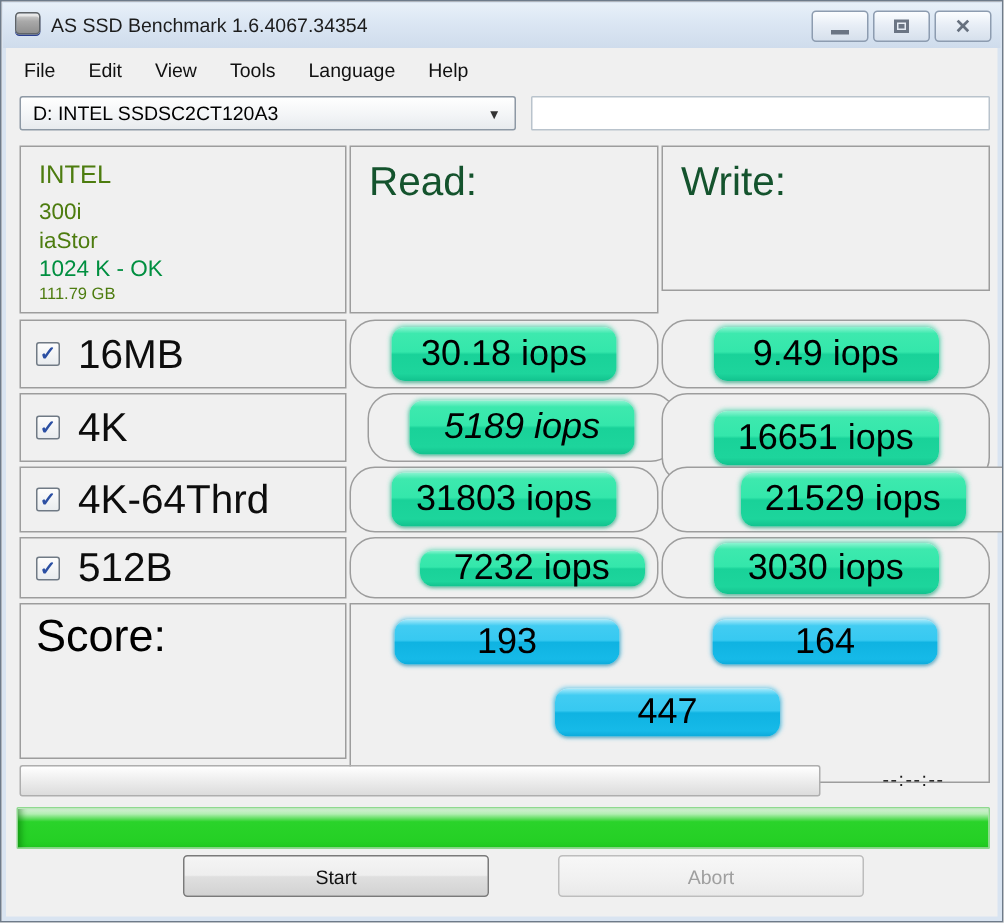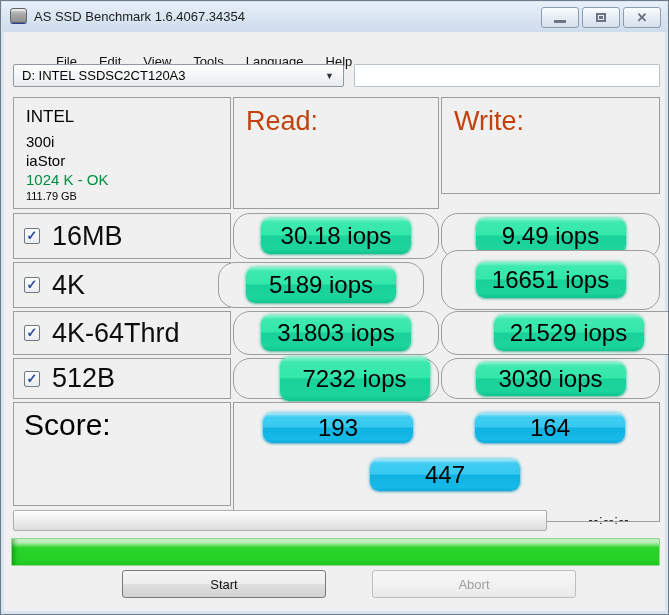--- a/index.html
+++ b/index.html
@@ -33,22 +33,22 @@
     background:linear-gradient(180deg,#fbfdff 0%,#e8eef6 45%,#d6e0ec 100%);
     display:flex; align-items:center; justify-content:center; cursor:default;
   }
   .glyph-min{ width:12px; height:3px; background:#6b7584; margin-top:8px; }
   .glyph-max{ width:10px; height:9px; border:2px solid #6b7584; position:relative; background:transparent; }
   .glyph-max::after{ content:""; position:absolute; left:1px; top:1px; width:4px; height:3px; background:#6b7584; }
   .glyph-close{ font-size:13px; font-weight:bold; color:#66707e; line-height:1; }
 
   
   .menubar{
-    position:absolute; left:4px; top:47px; right:4px; height:26px;
-    display:flex; align-items:center; background:#f0f0f0;margin-left:40px;
+    position:absolute; left:4px; top:32px; right:4px; height:26px;
+    display:flex; align-items:center; background:#f0f0f0;
   }
   .menu-item{ padding:4px 11px; font-size:13px; color:#111; cursor:default; }
 
   
   .combo{
     position:absolute; left:12px; top:63px; width:331px; height:23px;
     border:1px solid #8e99a5; border-radius:2px;
     background:linear-gradient(180deg,#ffffff 0%,#f2f4f6 60%,#e8ebee 100%);
     display:flex; align-items:center; padding:0 8px; font-size:13px; color:#000;
   }
@@ -56,22 +56,22 @@
   .result-field{
     position:absolute; left:353px; top:63px; width:306px; height:23px;
     border:1px solid #b9c3cc; background:#ffffff; border-radius:1px;
     font-family:"Liberation Sans", sans-serif; font-size:13px; padding:0 6px;
   }
 
   
   .cell{
     position:absolute; border:1px solid #9d9d9d; background:#f0f0f0;
   }
-  .hdr-big{ font-size:27px; color:#c2410c; padding:8px 0 0 12px; }
-  .info-line{ padding-left:12px; color:#000000; }
+  .hdr-big{ font-size:27px; color:#14532d; padding:8px 0 0 12px; }
+  .info-line{ padding-left:12px; color:#4d7c0f; }
 
   .row-label{ display:flex; align-items:center; padding-left:10px; gap:12px; }
   .row-label .lab{ font-size:27px; color:#0d0d0d; }
   .checkbox{
     width:16px; height:16px; border:1px solid #707a85; border-radius:2px;
     background:linear-gradient(180deg,#fdfdfd,#e9ecef);
     display:flex; align-items:center; justify-content:center; flex:0 0 auto;
   }
   .check{ font-size:13px; font-weight:bold; color:#2b4fa3; line-height:1; margin-top:-1px; }
 
@@ -185,24 +185,24 @@
   <div class="cell pillwrap" style="left:440px;top:212px;width:219px;height:46px;">
     <div class="pill pill-green">9.49 iops</div>
   </div>
 
   <div class="cell row-label" style="left:12px;top:261px;width:218px;height:46px;">
     <span class="checkbox">
         <span class="check">✓</span>
       </span>
     <span class="lab">4K</span>
   </div>
-  <div class="cell pillwrap" style="left:217px;top:261px;width:206px;height:46px;">
+  <div class="cell pillwrap" style="left:244px;top:261px;width:206px;height:46px;font-style:italic;">
     <div class="pill pill-green">5189 iops</div>
   </div>
-  <div class="cell pillwrap" style="left:440px;top:249px;width:219px;height:60px;">
+  <div class="cell pillwrap" style="left:440px;top:261px;width:219px;height:60px;">
     <div class="pill pill-green">16651 iops</div>
   </div>
 
   <div class="cell row-label" style="left:12px;top:310px;width:218px;height:44px;">
     <span class="checkbox">
         <span class="check">✓</span>
       </span>
     <span class="lab">4K-64Thrd</span>
   </div>
   <div class="cell pillwrap" style="left:232px;top:310px;width:206px;height:44px;">
@@ -212,21 +212,21 @@
     <div class="pill pill-green">21529 iops</div>
   </div>
 
   <div class="cell row-label" style="left:12px;top:357px;width:218px;height:41px;">
     <span class="checkbox">
         <span class="check">✓</span>
       </span>
     <span class="lab">512B</span>
   </div>
   <div class="cell pillwrap" style="left:232px;top:357px;width:206px;height:41px;">
-    <div class="pill pill-green" style="height:44px;margin-left:37px;">7232 iops</div>
+    <div class="pill pill-green" style="height:24px;margin-left:37px;">7232 iops</div>
   </div>
   <div class="cell pillwrap" style="left:440px;top:357px;width:219px;height:41px;">
     <div class="pill pill-green" style="height:34px;">3030 iops</div>
   </div>
 
   <div class="cell" style="left:12px;top:401px;width:218px;height:104px;">
     <div style="font-size:30px;color:#000;padding:5px 0 0 10px;">Score:</div>
   </div>
   <div class="cell" style="left:232px;top:401px;width:427px;height:120px;">
     <div class="pill pill-blue score-pill" style="position:absolute;left:29px;top:10px;">193</div>

